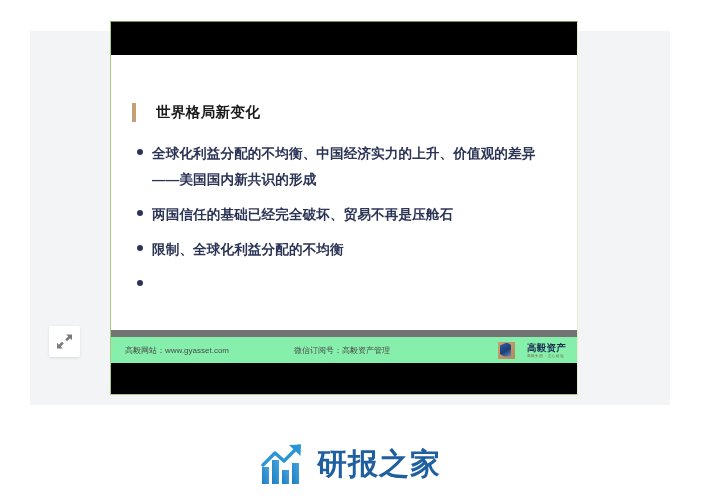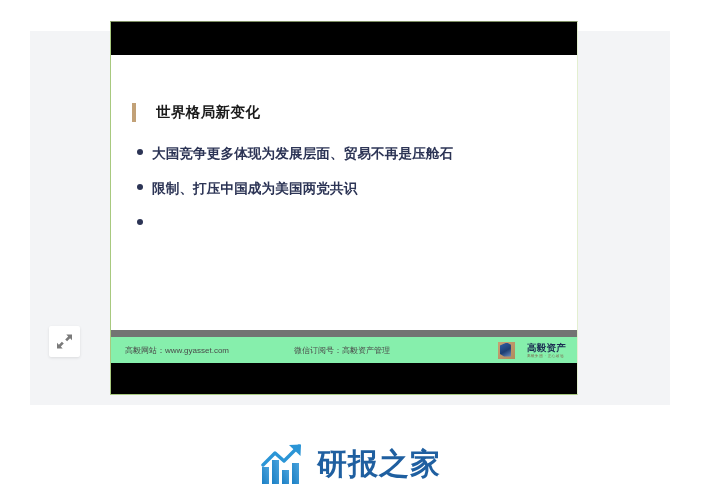--- a/index.html
+++ b/index.html
@@ -242,25 +242,29 @@
     <div id="slide-canvas">
 
       <div id="slide-title-row">
         <span id="title-accent-bar"></span>
         <span id="slide-title-text">世界格局新变化</span>
       </div>
 
       <div id="bullet-list">
         <div class="bullet-item">
           <span class="bullet-dot"></span>
-          <span class="bullet-text">大国竞争更多体现为发展层面、贸易不再是压舱石</span>
+          <span class="bullet-text">全球化利益分配的不均衡、中国经济实力的上升、价值观的差异——美国国内新共识的形成</span>
         </div>
         <div class="bullet-item">
           <span class="bullet-dot"></span>
-          <span class="bullet-text">限制、打压中国成为美国两党共识</span>
+          <span class="bullet-text">两国信任的基础已经完全破坏、贸易不再是压舱石</span>
+        </div>
+        <div class="bullet-item">
+          <span class="bullet-dot"></span>
+          <span class="bullet-text">限制、全球化利益分配的不均衡</span>
         </div>
         <div class="bullet-item">
           <span class="bullet-dot"></span>
         </div>
       </div>
 
       <div id="slide-footer">
         <span id="footer-website">高毅网站：www.gyasset.com</span>
         <span id="footer-wechat">微信订阅号：高毅资产管理</span>
         <span id="footer-brand">

